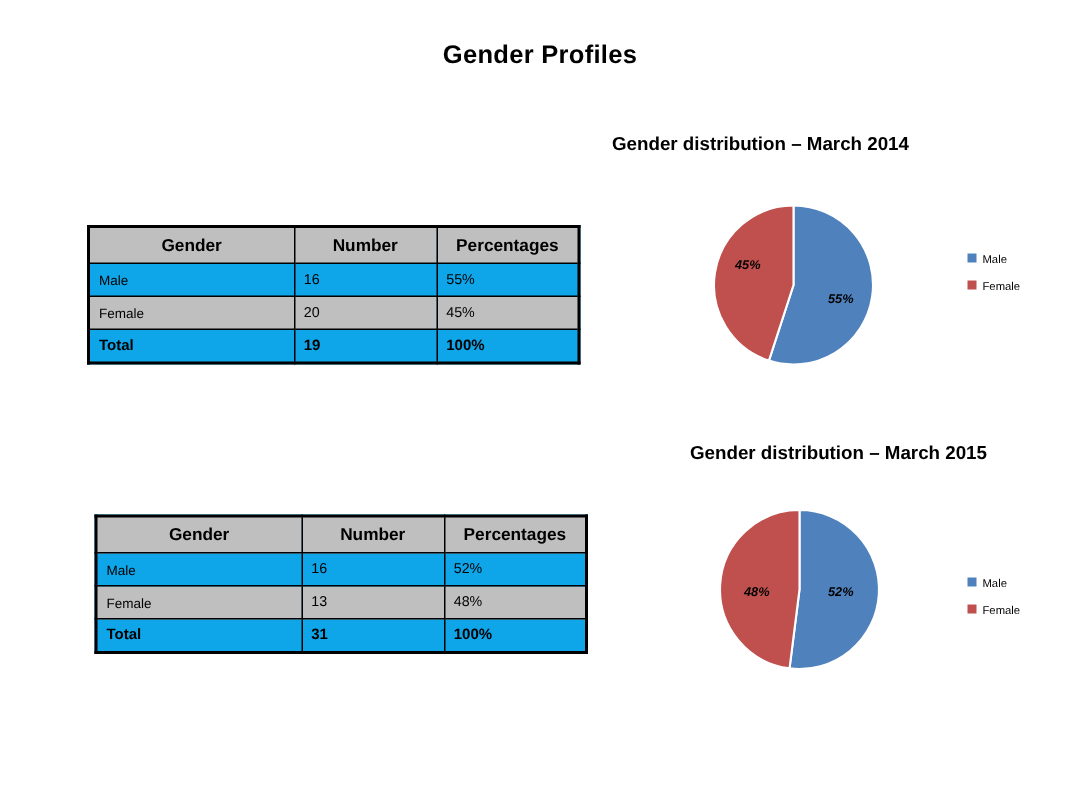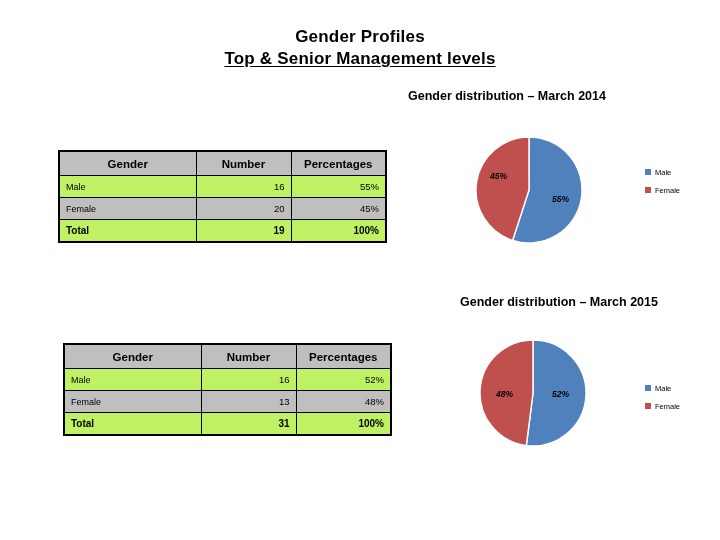--- a/index.html
+++ b/index.html
@@ -51,21 +51,21 @@
   }
   #section-title-2014 { left: 408px; top: 89px; }
   #section-title-2015 { left: 432px; top: 295px; margin-left: 28px; }
 
   
   .data-table {
     position: absolute;
     border-collapse: collapse;
     table-layout: fixed;
     border: 2px solid #000000;
-    background: #bef264;
+    background: #0ea5e9;
   }
   #table-2014 { left: 58px; top: 150px; width: 327px; }
   #table-2015 { left: 63px; top: 343px; width: 327px; }
 
   .data-table col.col-gender { width: 137px; }
   .data-table col.col-number { width: 95px; }
   .data-table col.col-pct    { width: 95px; }
 
   .data-table th,
   .data-table td {
@@ -80,21 +80,21 @@
     font-weight: bold;
     text-align: center;
     height: 23px;
   }
   .data-table tbody td.cell-label {
     text-align: left;
     font-size: 9px;
   }
   .data-table tbody td.cell-num,
   .data-table tbody td.cell-pct {
-    text-align: right;
+    text-align: left;
     font-size: 9.5px;
   }
   .data-table tbody tr.row-alt td {
     background: #bfbfbf;
   }
   .data-table tbody tr.row-total td {
     font-weight: bold;
     font-size: 10px;
   }
 
@@ -141,21 +141,20 @@
     line-height: 9px;
   }
 </style>
 </head>
 <body>
 
 <div class="slide">
 
   <div class="title-block">
     <div class="title-line1">Gender Profiles</div>
-    <div class="title-line2">Top &amp; Senior Management levels</div>
   </div>
 
   <div class="section-title" id="section-title-2014">Gender distribution – March 2014</div>
 
   <table class="data-table" id="table-2014">
     <colgroup>
       <col class="col-gender">
         <col class="col-number">
         <col class="col-pct">
     </colgroup>

